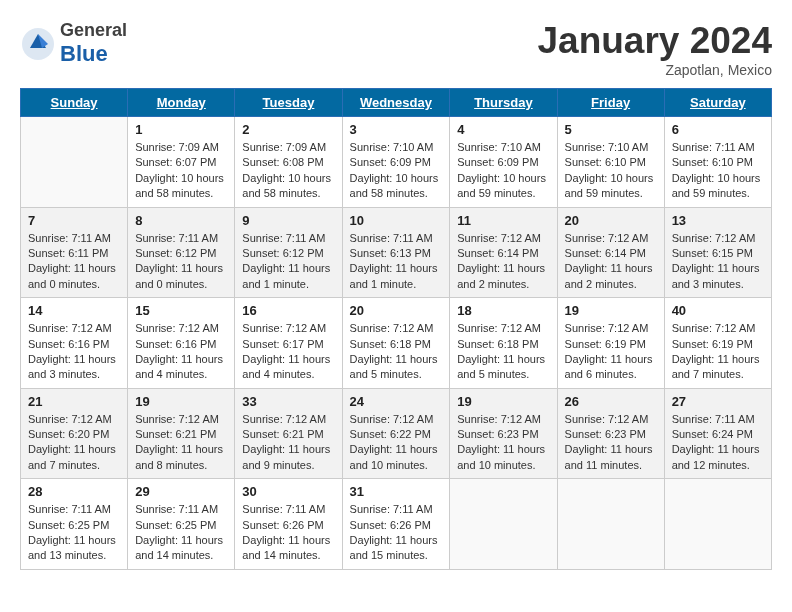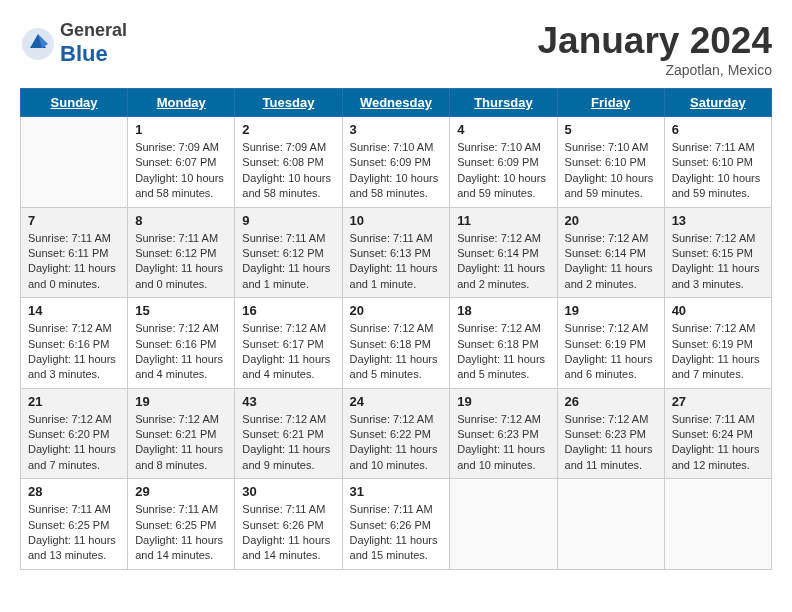--- a/index.html
+++ b/index.html
@@ -279,21 +279,21 @@
 and 7 minutes.</div>
         </td>
         <td>
           <div class="day-number">19</div>
           <div class="day-info" style="white-space: pre-line;">Sunrise: 7:12 AM
 Sunset: 6:21 PM
 Daylight: 11 hours
 and 8 minutes.</div>
         </td>
         <td>
-          <div class="day-number">43</div>
+          <div class="day-number">33</div>
           <div class="day-info" style="white-space: pre-line;">Sunrise: 7:12 AM
 Sunset: 6:21 PM
 Daylight: 11 hours
 and 9 minutes.</div>
         </td>
         <td>
           <div class="day-number">24</div>
           <div class="day-info" style="white-space: pre-line;">Sunrise: 7:12 AM
 Sunset: 6:22 PM
 Daylight: 11 hours

